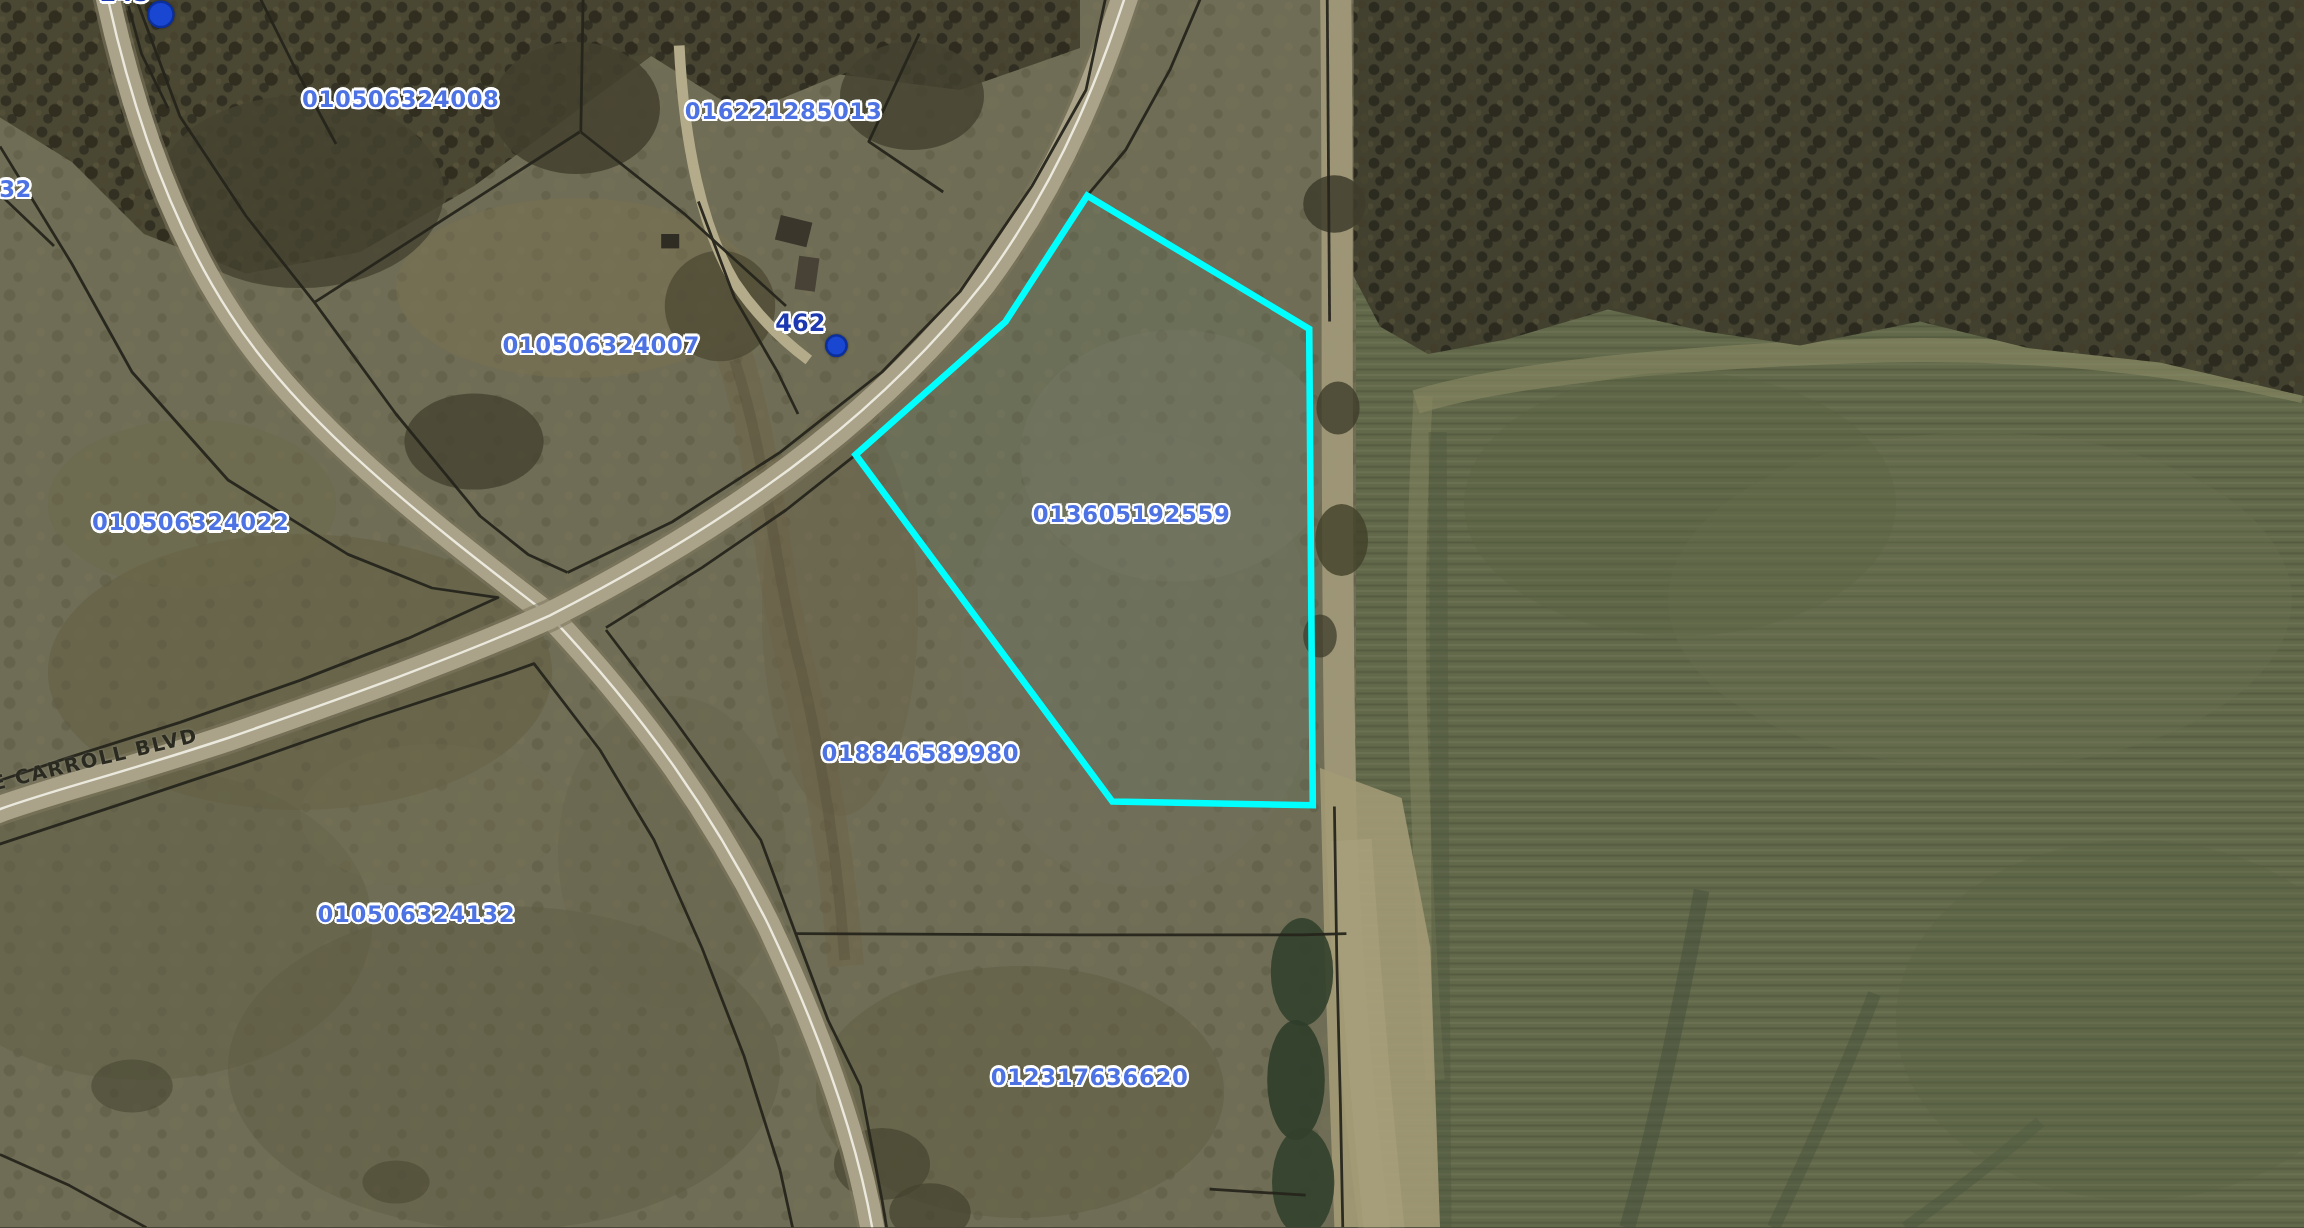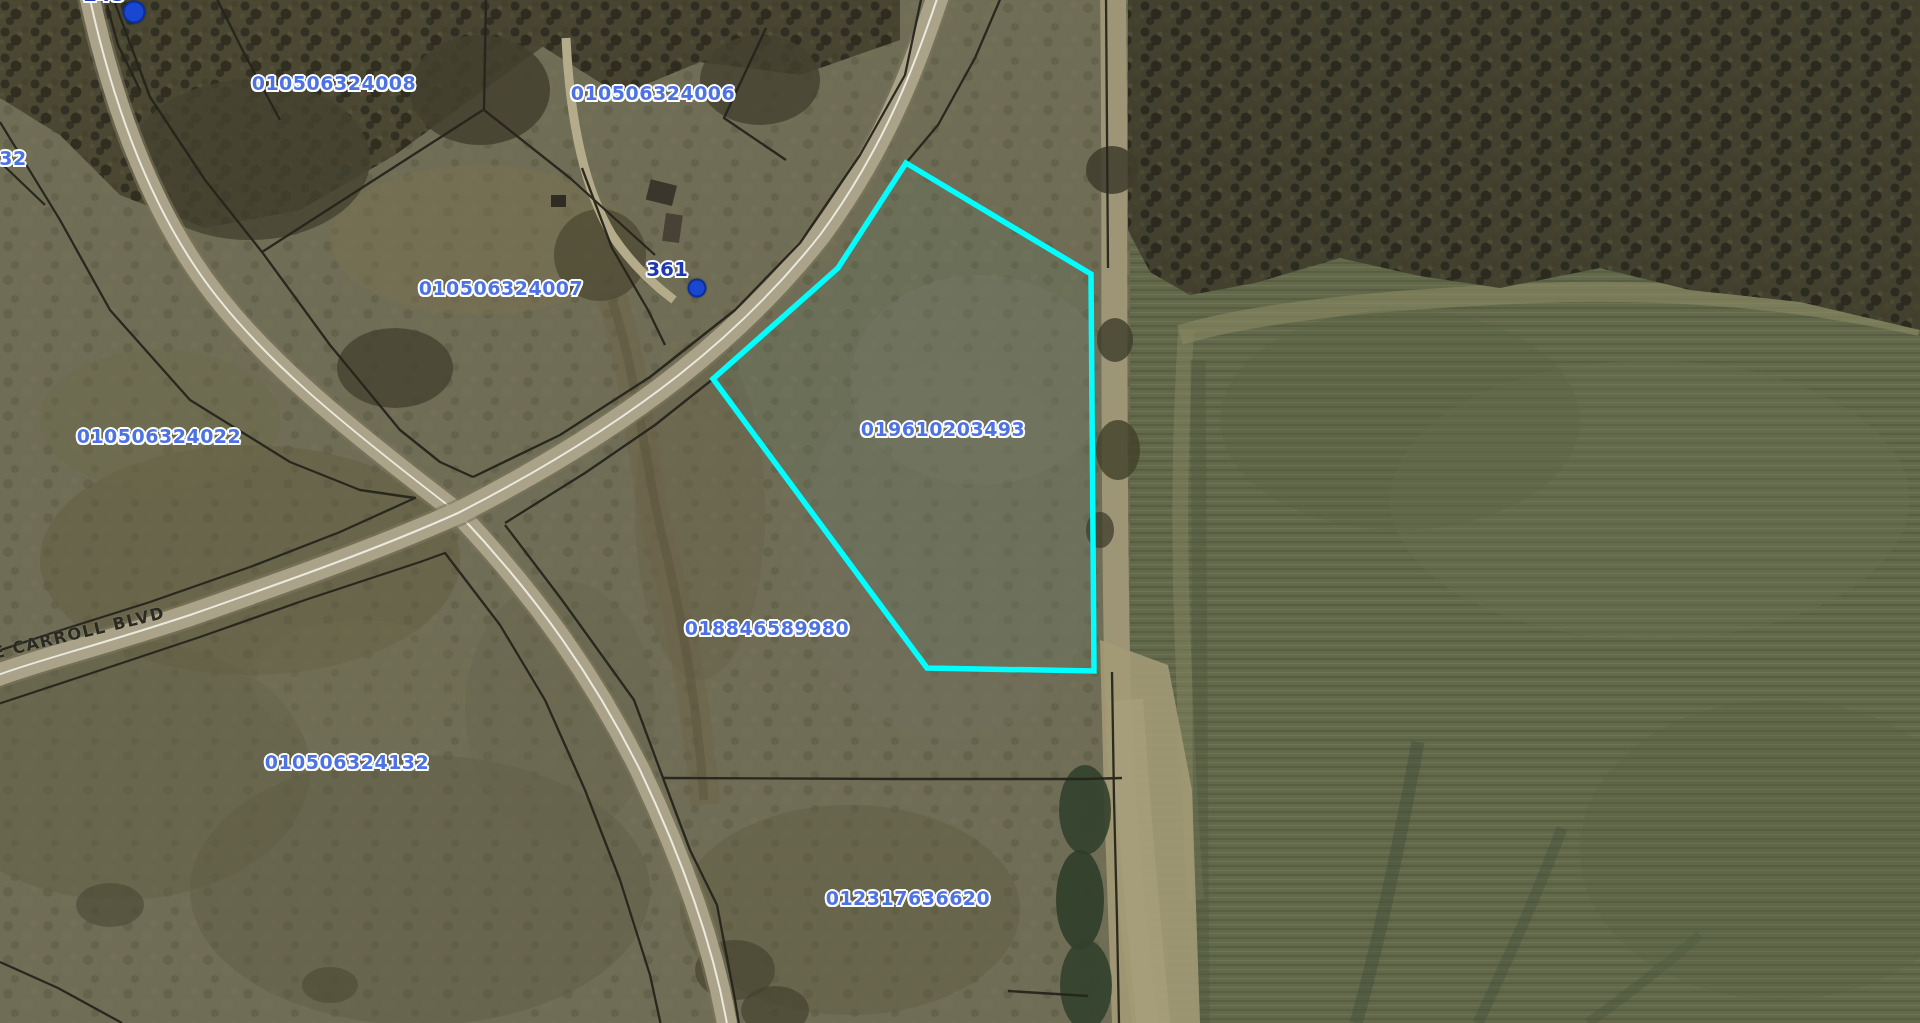--- a/index.html
+++ b/index.html
@@ -173,30 +173,30 @@
       <polyline points="0,962 58,988 122,1023"></polyline>
       <polyline points="1008,991 1088,996"></polyline>
       <polyline points="107,5 118,45 140,90"></polyline>
       <polyline points="215,-5 245,55 280,120"></polyline>
     </g>
 
     <polygon points="906,163 1091,274 1094,671 927,668 713,379 838,268" fill="rgba(0,255,255,0.02)" stroke="#00ffff" stroke-width="5.5" stroke-linejoin="miter"></polygon>
   </svg>
 
   <div class="plabel" style="left:334px;top:83px">010506324008</div>
-  <div class="plabel" style="left:653px;top:93px">010506324006</div>
+  <div class="plabel" style="left:653px;top:93px">016221285013</div>
   <div class="plabel" style="left:501px;top:288px">010506324007</div>
   <div class="plabel" style="left:159px;top:436px">010506324022</div>
-  <div class="plabel" style="left:943px;top:429px">019610203493</div>
+  <div class="plabel" style="left:943px;top:429px">013605192559</div>
   <div class="plabel" style="left:767px;top:628px">018846589980</div>
   <div class="plabel" style="left:347px;top:762px">010506324132</div>
   <div class="plabel" style="left:908px;top:898px">012317636620</div>
   <div class="plabel" style="left:13px;top:158px">32</div>
 
-  <div class="addr" style="left:667px;top:269px">361</div>
+  <div class="addr" style="left:667px;top:269px">462</div>
   <div class="addr" style="left:104px;top:-6px">245</div>
 
   <div class="roadlabel" style="left:79px;top:633px">E CARROLL BLVD</div>
 
   <div class="dot" style="left:134px;top:12px;width:19px;height:19px"></div>
   <div class="dot" style="left:697px;top:288px;width:15px;height:15px"></div>
 
 </div>
 
 </body></html>

